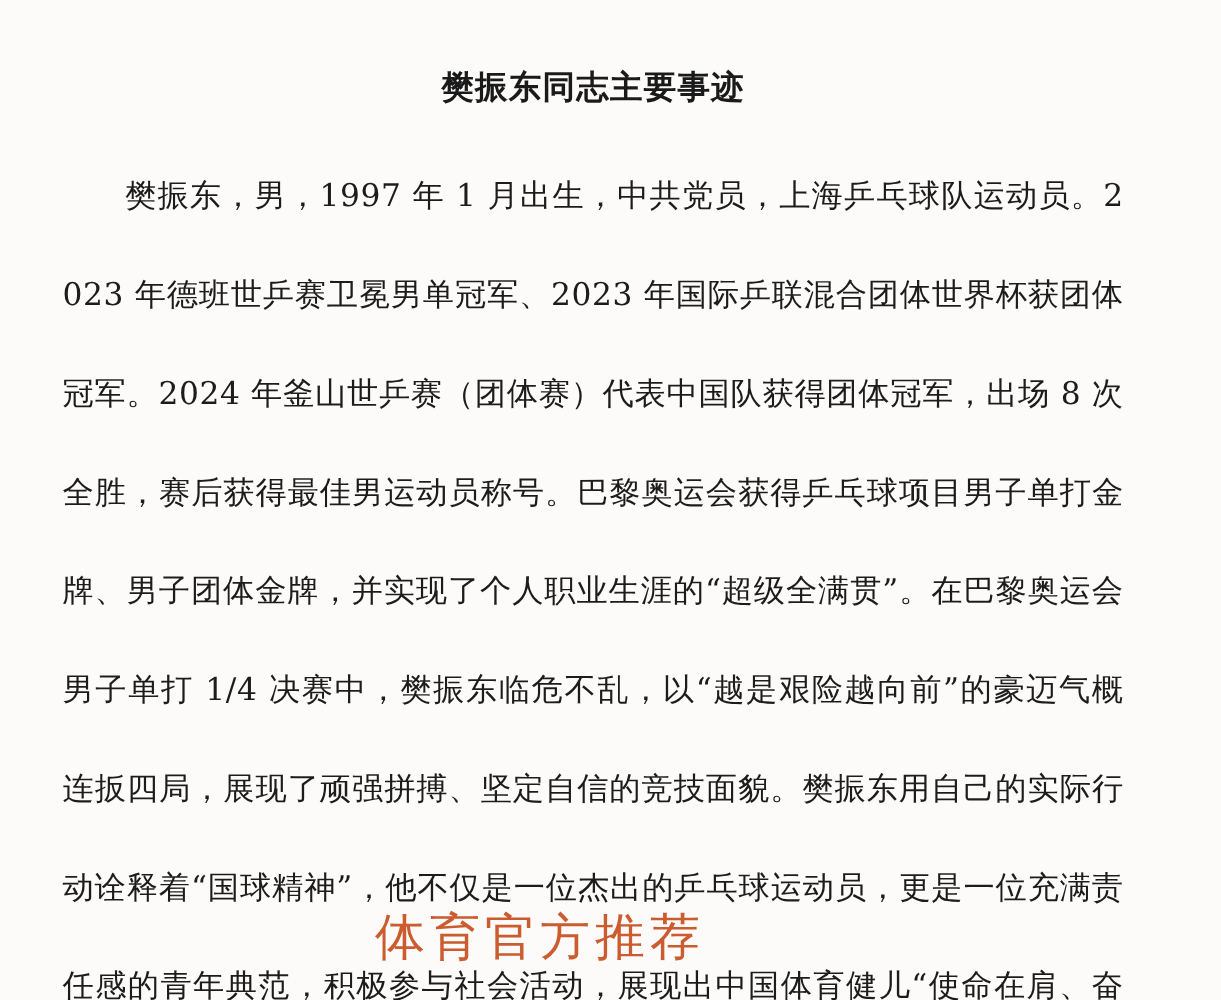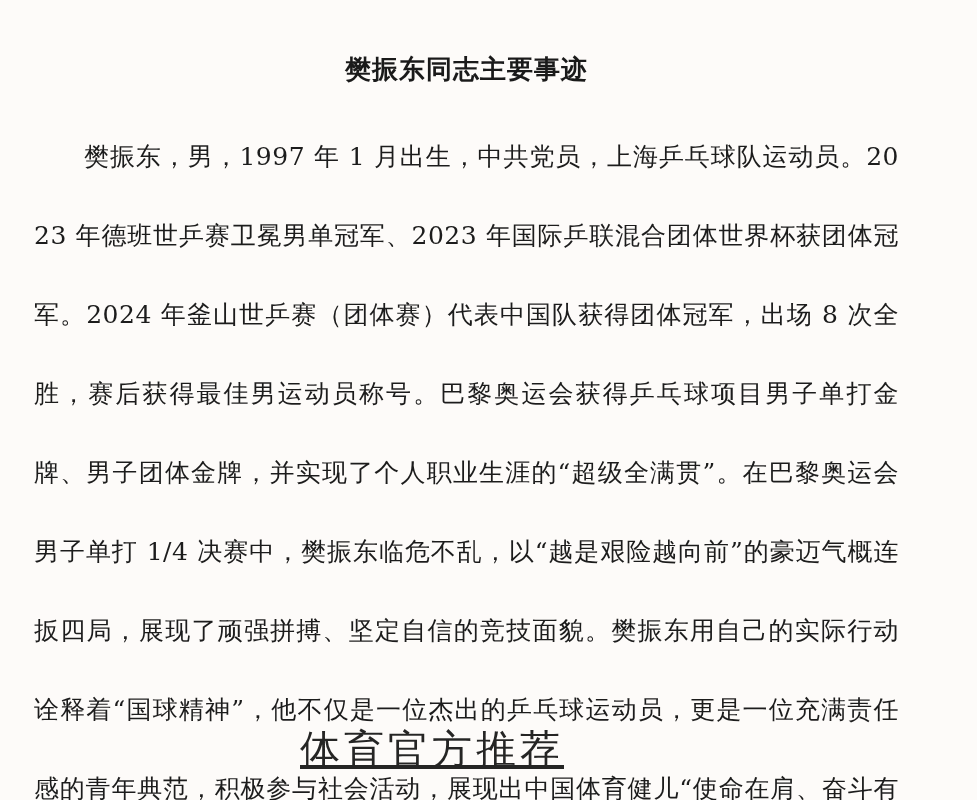--- a/index.html
+++ b/index.html
@@ -12,21 +12,21 @@
     background: #fdfbf9;
     font-family: "DejaVu Serif", "Liberation Serif", serif;
     overflow: hidden;
     position: relative;
   }
   .page {
     position: relative;
     width: 977px;
     height: 800px;
     box-sizing: border-box;
-    padding: 52px 78px 0 34px;
+    padding: 52px 78px 0 50px;
     background: #fdfbf9;
   }
   .doc-title {
     text-align: center;
     font-size: 26px;
     font-weight: bold;
     color: #1a1a1a;
     letter-spacing: 1px;
     margin: 0 0 30px 0;
     font-family: "DejaVu Serif", "Liberation Serif", serif;
@@ -40,27 +40,26 @@
     text-indent: 2em;
     letter-spacing: 0.5px;
     font-family: "DejaVu Serif", "Liberation Serif", serif;
     word-break: break-all;
   }
   .watermark {
     position: absolute;
     left: 300px;
     top: 722px;
     font-size: 40px;
-    color: #000000;
+    color: #c2410c;
     opacity: 0.85;
     letter-spacing: 4px;
     font-family: "DejaVu Serif", "Liberation Serif", serif;
     white-space: nowrap;
     pointer-events: none;
-    text-decoration: underline;
   }
 </style>
 </head>
 <body>
 
 <div class="page">
   <h1 class="doc-title">樊振东同志主要事迹</h1>
   <p class="doc-body">樊振东，男，1997 年 1 月出生，中共党员，上海乒乓球队运动员。2023 年德班世乒赛卫冕男单冠军、2023 年国际乒联混合团体世界杯获团体冠军。2024 年釜山世乒赛（团体赛）代表中国队获得团体冠军，出场 8 次全胜，赛后获得最佳男运动员称号。巴黎奥运会获得乒乓球项目男子单打金牌、男子团体金牌，并实现了个人职业生涯的“超级全满贯”。在巴黎奥运会男子单打 1/4 决赛中，樊振东临危不乱，以“越是艰险越向前”的豪迈气概连扳四局，展现了顽强拼搏、坚定自信的竞技面貌。樊振东用自己的实际行动诠释着“国球精神”，他不仅是一位杰出的乒乓球运动员，更是一位充满责任感的青年典范，积极参与社会活动，展现出中国体育健儿“使命在肩、奋斗有我”的担当和“祖国至上、团结协作”的精神力量。</p>
   <div class="watermark">体育官方推荐</div>
 </div>

